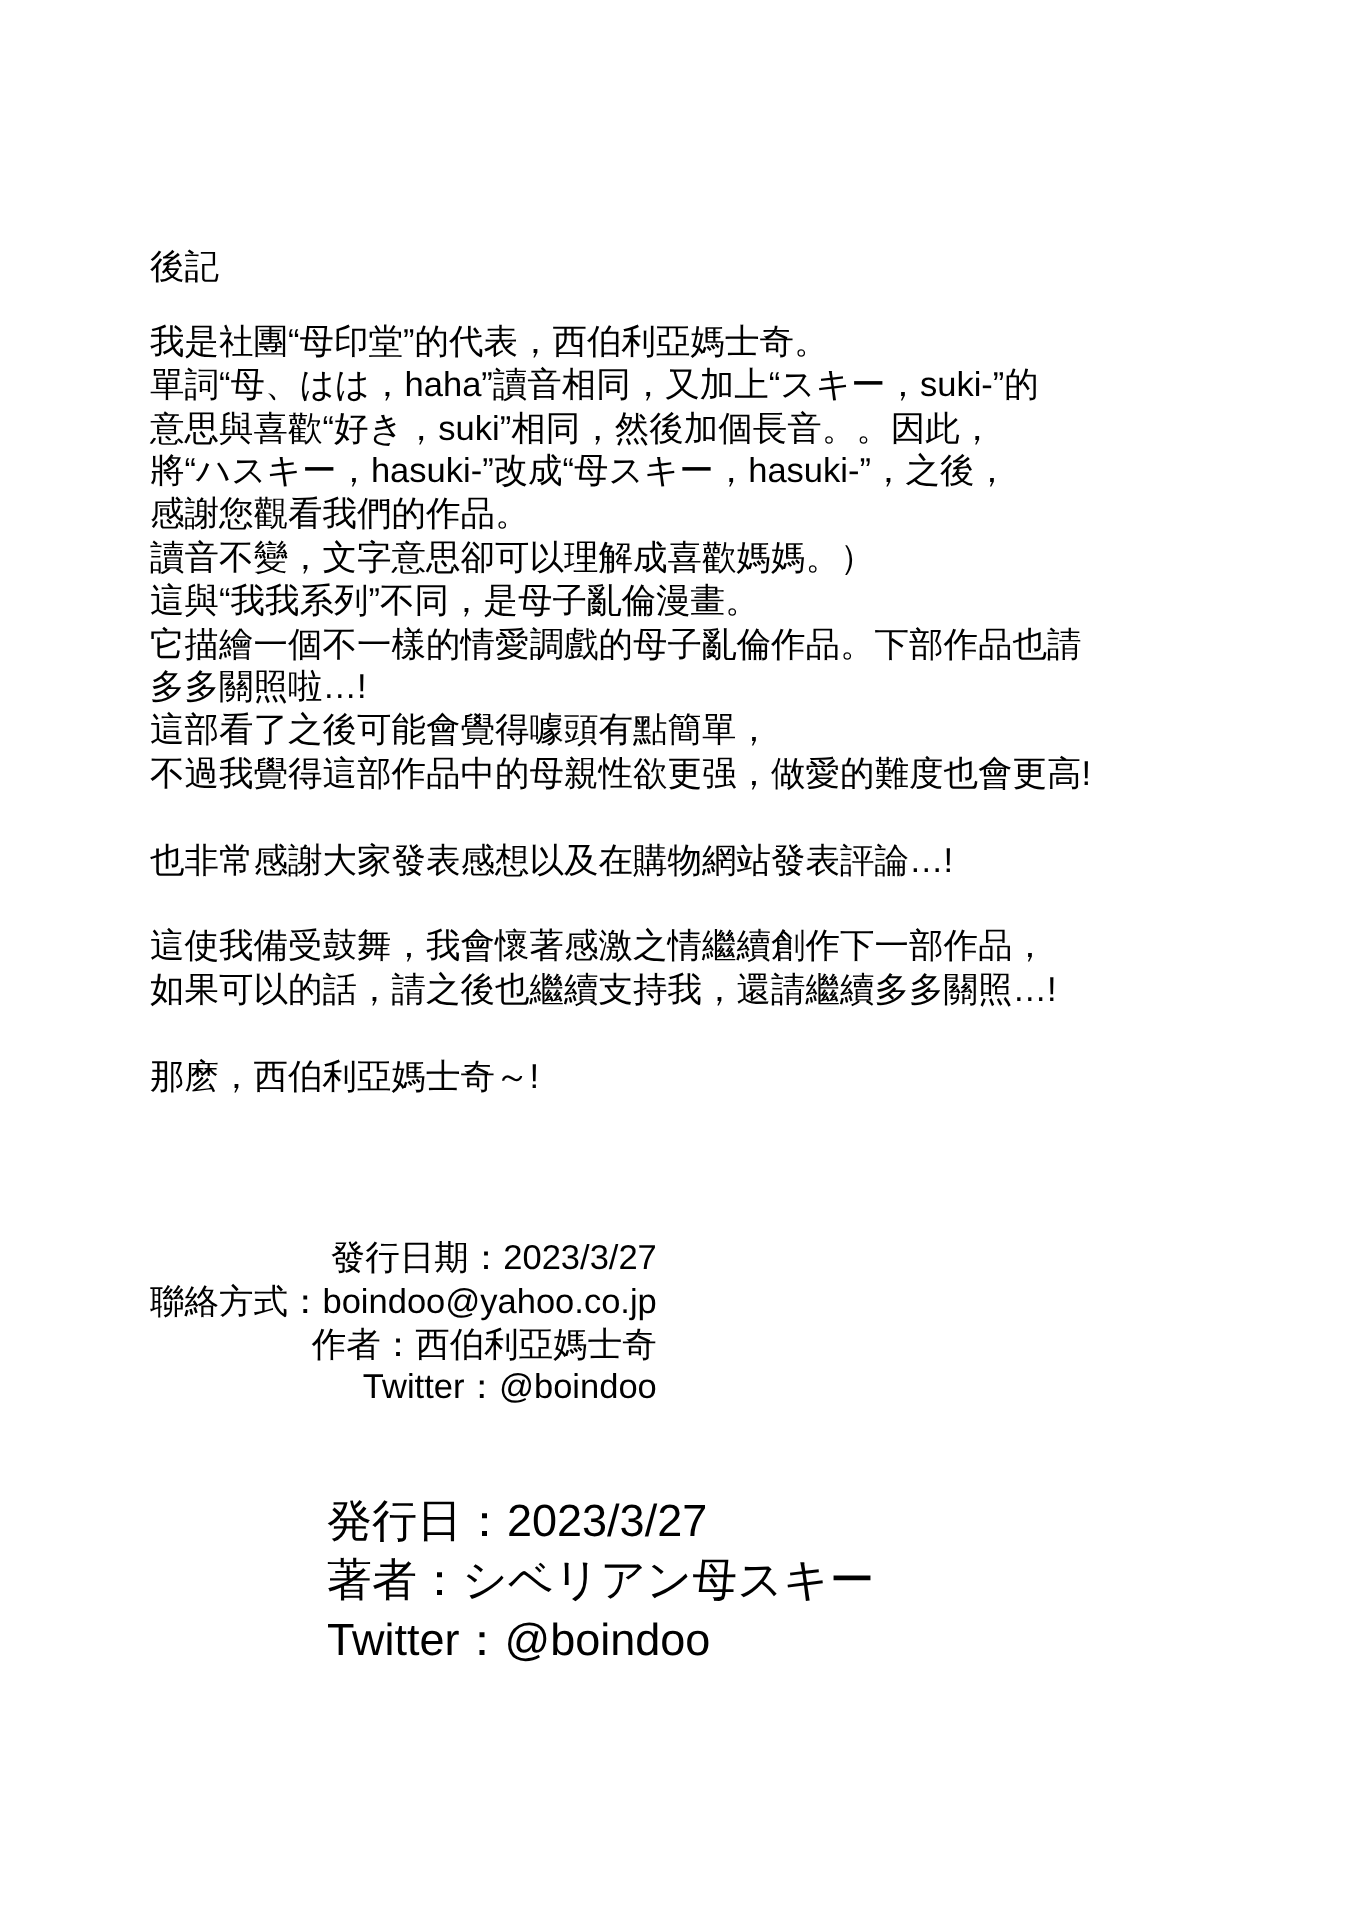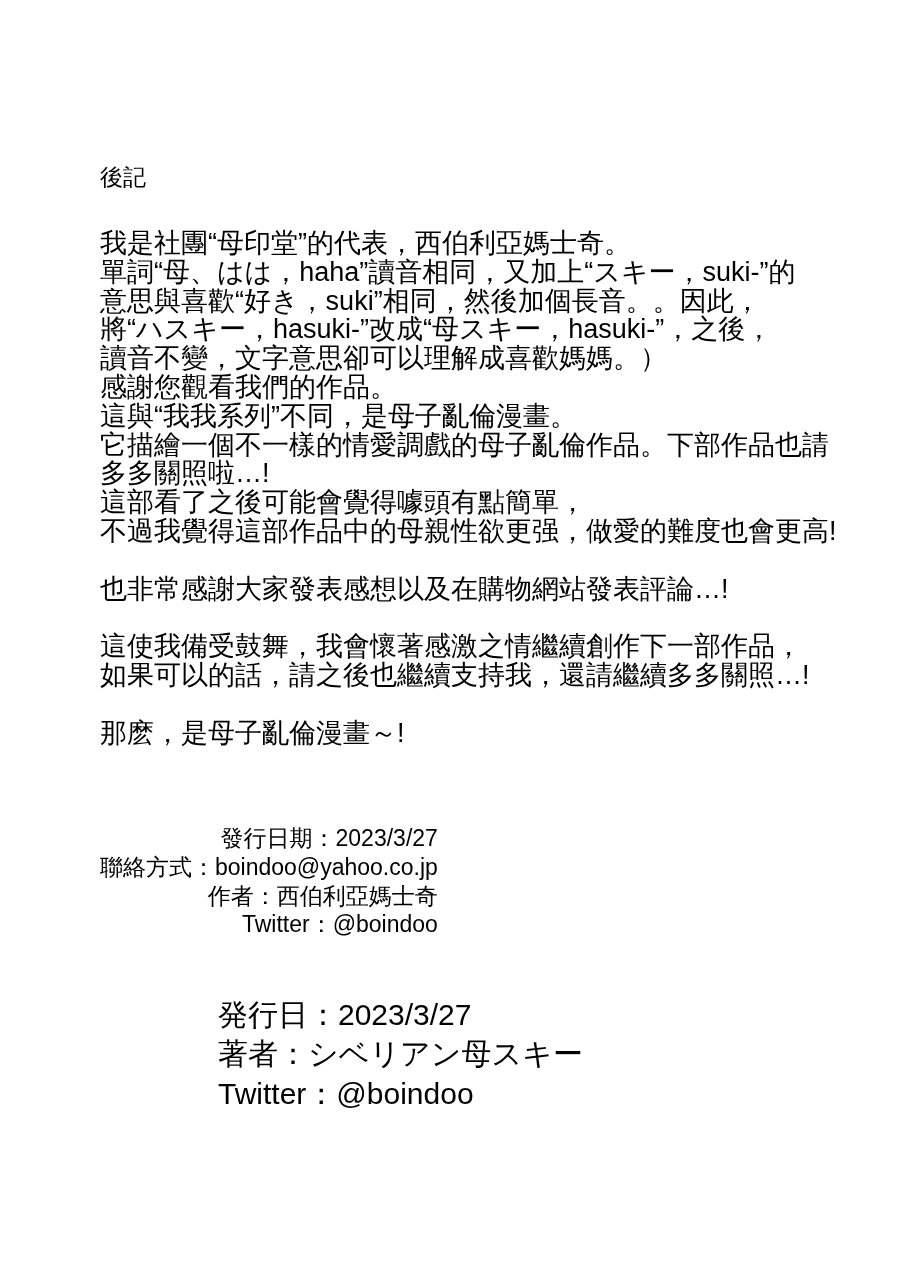--- a/index.html
+++ b/index.html
@@ -20,22 +20,22 @@
     position: absolute;
     left: 100px;
     top: 163px;
     font-size: 23px;
     line-height: 28.8px;
     white-space: nowrap;
   }
   .afterword {
     position: absolute;
     left: 100px;
-    top: 229px;
-    font-size: 27px;
+    top: 213px;
+    font-size: 23px;
   }
   .afterword .line {
     height: 28.8px;
     line-height: 28.8px;
     white-space: nowrap;
   }
   .pub-zh {
     position: absolute;
     left: 100px;
     top: 824px;
@@ -65,34 +65,34 @@
 
 <div class="page">
 
   <div class="title">後記</div>
 
   <div class="afterword">
     <div class="line">我是社團“母印堂”的代表，西伯利亞媽士奇。</div>
     <div class="line">單詞“母、はは，haha”讀音相同，又加上“スキー，suki-”的</div>
     <div class="line">意思與喜歡“好き，suki”相同，然後加個長音。。因此，</div>
     <div class="line">將“ハスキー，hasuki-”改成“母スキー，hasuki-”，之後，</div>
+    <div class="line">感謝您觀看我們的作品。</div>
     <div class="line">讀音不變，文字意思卻可以理解成喜歡媽媽。）</div>
-    <div class="line">感謝您觀看我們的作品。</div>
     <div class="line">這與“我我系列”不同，是母子亂倫漫畫。</div>
     <div class="line">它描繪一個不一樣的情愛調戲的母子亂倫作品。下部作品也請</div>
     <div class="line">多多關照啦…!</div>
     <div class="line">這部看了之後可能會覺得噱頭有點簡單，</div>
     <div class="line">不過我覺得這部作品中的母親性欲更强，做愛的難度也會更高!</div>
     <div class="line"></div>
     <div class="line">也非常感謝大家發表感想以及在購物網站發表評論…!</div>
     <div class="line"></div>
     <div class="line">這使我備受鼓舞，我會懷著感激之情繼續創作下一部作品，</div>
     <div class="line">如果可以的話，請之後也繼續支持我，還請繼續多多關照…!</div>
     <div class="line"></div>
-    <div class="line">那麽，是母子亂倫漫畫～!</div>
+    <div class="line">那麽，西伯利亞媽士奇～!</div>
   </div>
 
   <div class="pub-zh">
     <div class="line">發行日期：2023/3/27</div>
     <div class="line">聯絡方式：boindoo@yahoo.co.jp</div>
     <div class="line">作者：西伯利亞媽士奇</div>
     <div class="line">Twitter：@boindoo</div>
   </div>
 
   <div class="pub-jp">

